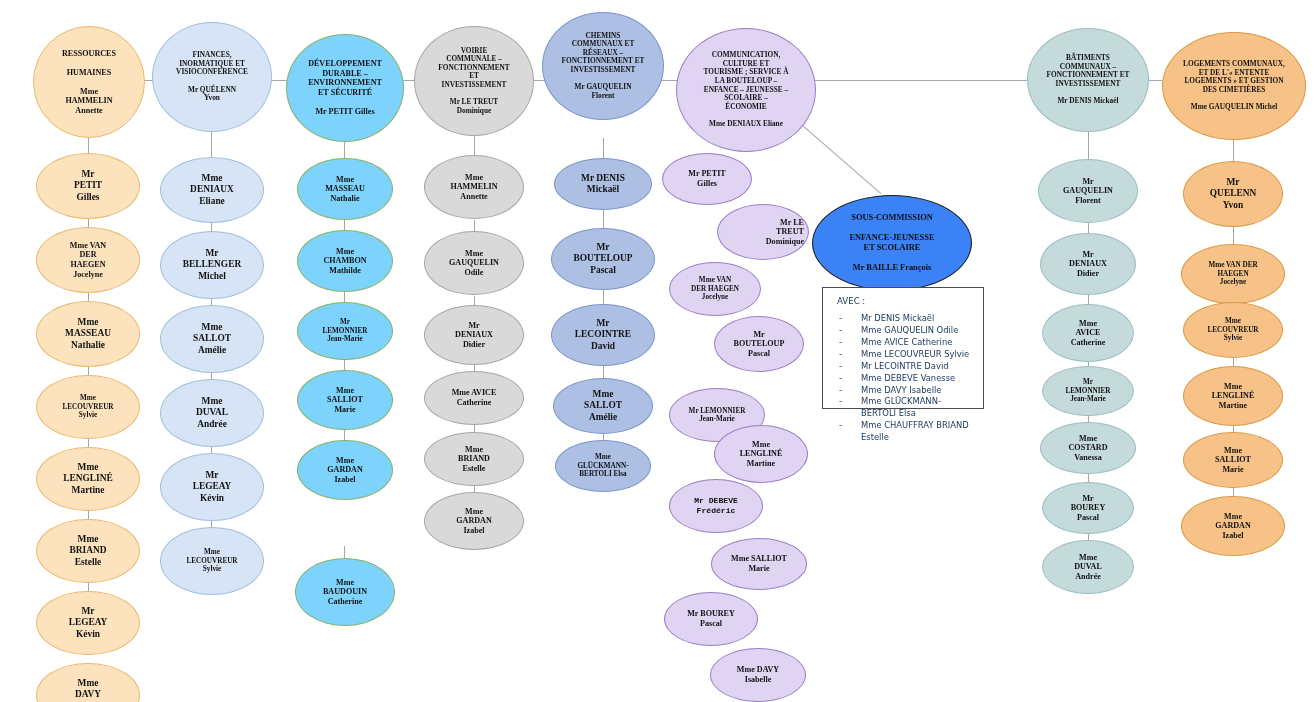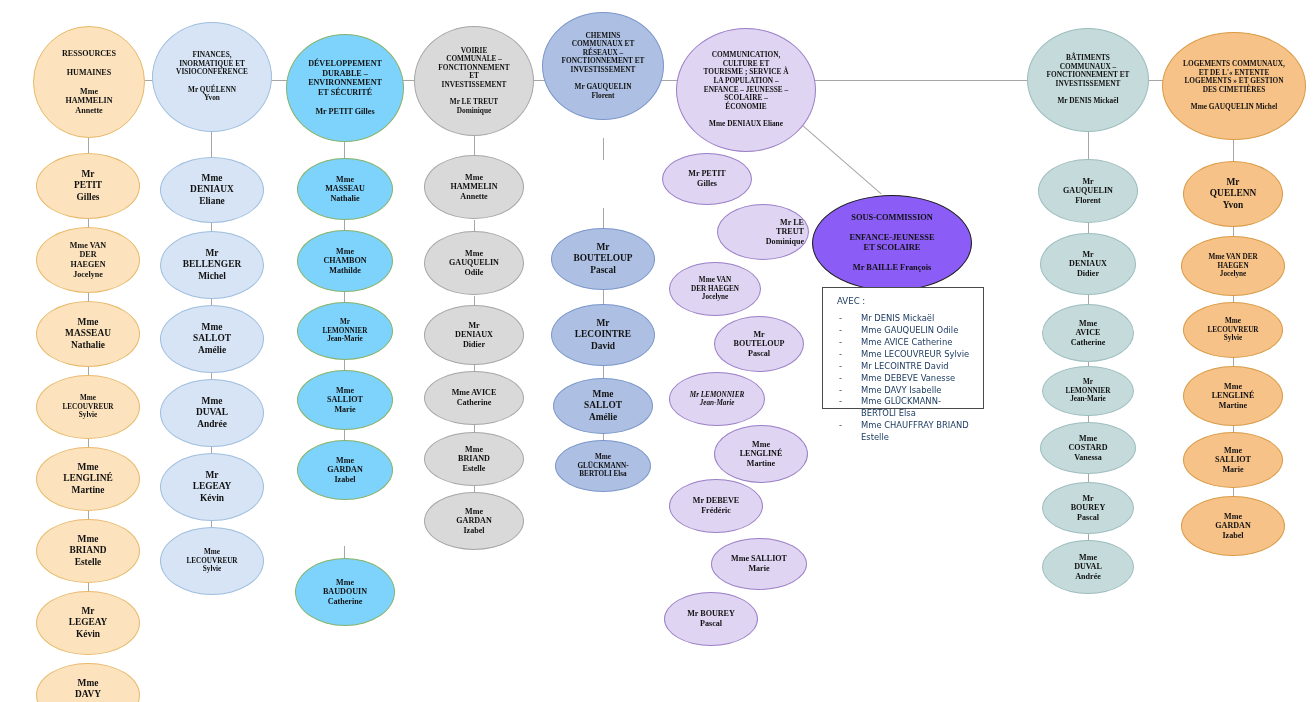--- a/index.html
+++ b/index.html
@@ -29,21 +29,21 @@
 
   
   .c-orange-l{background:#fce3bd;border:1px solid #e8b96a;}
   .c-blue-l  {background:#d6e4f5;border:1px solid #9fbede;}
   .c-green   {background:#7dd3fc;border:1px solid #86b36a;}
   .c-gray    {background:#d9d9d9;border:1px solid #a6a6a6;}
   .c-blue-m  {background:#adc0e4;border:1px solid #7b96c9;}
   .c-purple  {background:#dfd4f2;border:1px solid #9b7fc7;}
   .c-teal    {background:#c5dadb;border:1px solid #9dbdbe;}
   .c-orange  {background:#f7c287;border:1px solid #d99b46;}
-  .c-purple-dark{background:#8b5cf6;border:1.6px solid #1a1a1a;}
+  .c-purple-dark{background:#3b82f6;border:1.6px solid #1a1a1a;}
 
   .fs-hdr{font-size:8.1px;}
   .fs-hdr-sm{font-size:7.3px;}
   .fs-name{font-size:9.4px;}
   .fs-name-sm{font-size:8.1px;}
   .fs-name-xs{font-size:7.2px;}
   .fs-sub{font-size:8.4px;}
 
   #avec-box{
     position:absolute;
@@ -282,20 +282,24 @@
   <div class="node c-blue-m fs-hdr-sm" style="left:542px;top:12px;width:122px;height:108px;">
     <div class="txt">CHEMINS
 COMMUNAUX ET
 RÉSEAUX –
 FONCTIONNEMENT ET
 INVESTISSEMENT
 
 Mr GAUQUELIN
 Florent</div>
   </div>
+  <div class="node c-blue-m fs-name" style="left:554px;top:158px;width:98px;height:52px;">
+    <div class="txt">Mr DENIS
+Mickaël</div>
+    </div>
   <div class="node c-blue-m fs-name" style="left:551px;top:228px;width:104px;height:62px;">
     <div class="txt">Mr
 BOUTELOUP
 Pascal</div>
     </div>
   <div class="node c-blue-m fs-name" style="left:551px;top:304px;width:104px;height:62px;">
     <div class="txt">Mr
 LECOINTRE
 David</div>
     </div>
@@ -307,21 +311,21 @@
   <div class="node c-blue-m fs-name-xs" style="left:555px;top:440px;width:96px;height:52px;">
     <div class="txt">Mme
 GLÜCKMANN-
 BERTOLI Elsa</div>
     </div>
 
   <div class="node c-purple fs-hdr-sm" style="left:676px;top:28px;width:140px;height:124px;">
     <div class="txt">COMMUNICATION,
 CULTURE ET
 TOURISME ; SERVICE À
-LA POPULATION –
+LA BOUTELOUP –
 ENFANCE – JEUNESSE –
 SCOLAIRE –
 ÉCONOMIE
 
 Mme DENIAUX Eliane</div>
   </div>
   <div class="node c-purple fs-name-sm" style="left:662px;top:153px;width:90px;height:52px;">
     <div class="txt">Mr PETIT
 Gilles</div>
     </div>
@@ -333,40 +337,44 @@
   <div class="node c-purple fs-name-xs" style="left:669px;top:262px;width:92px;height:54px;">
     <div class="txt">Mme VAN
 DER HAEGEN
 Jocelyne</div>
     </div>
   <div class="node c-purple fs-name-sm" style="left:714px;top:316px;width:90px;height:56px;">
     <div class="txt">Mr
 BOUTELOUP
 Pascal</div>
     </div>
-  <div class="node c-purple fs-name-xs" style="left:669px;top:372px;width:96px;height:54px;font-style:italic;">
+  <div class="node c-purple fs-name-xs" style="left:669px;top:388px;width:96px;height:54px;">
     <div class="txt">Mr LEMONNIER
 Jean-Marie</div>
     </div>
   <div class="node c-purple fs-name-sm" style="left:714px;top:425px;width:94px;height:58px;">
     <div class="txt">Mme
 LENGLINÉ
 Martine</div>
     </div>
-  <div class="node c-purple fs-name-sm" style="left:669px;top:479px;width:94px;height:54px;">
+  <div class="node c-purple fs-name-sm" style="left:669px;top:479px;width:94px;height:54px;font-family:Liberation Mono, monospace;">
     <div class="txt">Mr DEBEVE
 Frédéric</div>
     </div>
   <div class="node c-purple fs-name-sm" style="left:711px;top:538px;width:96px;height:52px;">
     <div class="txt">Mme SALLIOT
 Marie</div>
     </div>
   <div class="node c-purple fs-name-sm" style="left:664px;top:592px;width:94px;height:54px;">
     <div class="txt">Mr BOUREY
 Pascal</div>
+    </div>
+  <div class="node c-purple fs-name-sm" style="left:710px;top:648px;width:96px;height:54px;">
+    <div class="txt">Mme DAVY
+Isabelle</div>
     </div>
 
   <div class="node c-purple-dark fs-sub" style="left:812px;top:195px;width:160px;height:96px;">
     <div class="txt"><span>SOUS-COMMISSION</span><br><br><span style="white-space:pre-line;">ENFANCE-JEUNESSE
 ET SCOLAIRE</span><br><br><span>Mr BAILLE François</span></div>
   </div>
 
   <div id="avec-box" style="left:822px;top:287px;width:162px;height:122px;">
     <div class="avec-title">AVEC :</div>
     <ul>
@@ -447,21 +455,21 @@
 LOGEMENTS » ET GESTION
 DES CIMETIÈRES
 
 Mme GAUQUELIN Michel</div>
   </div>
   <div class="node c-orange fs-name" style="left:1183px;top:161px;width:100px;height:66px;">
     <div class="txt">Mr
 QUELENN
 Yvon</div>
     </div>
-  <div class="node c-orange fs-name-xs" style="left:1181px;top:236px;width:104px;height:60px;text-align:center;">
+  <div class="node c-orange fs-name-xs" style="left:1181px;top:244px;width:104px;height:60px;text-align:center;">
     <div class="txt">Mme VAN DER
 HAEGEN
 Jocelyne</div>
     </div>
   <div class="node c-orange fs-name-xs" style="left:1183px;top:302px;width:100px;height:56px;">
     <div class="txt">Mme
 LECOUVREUR
 Sylvie</div>
     </div>
   <div class="node c-orange fs-name-sm" style="left:1183px;top:366px;width:100px;height:60px;">

